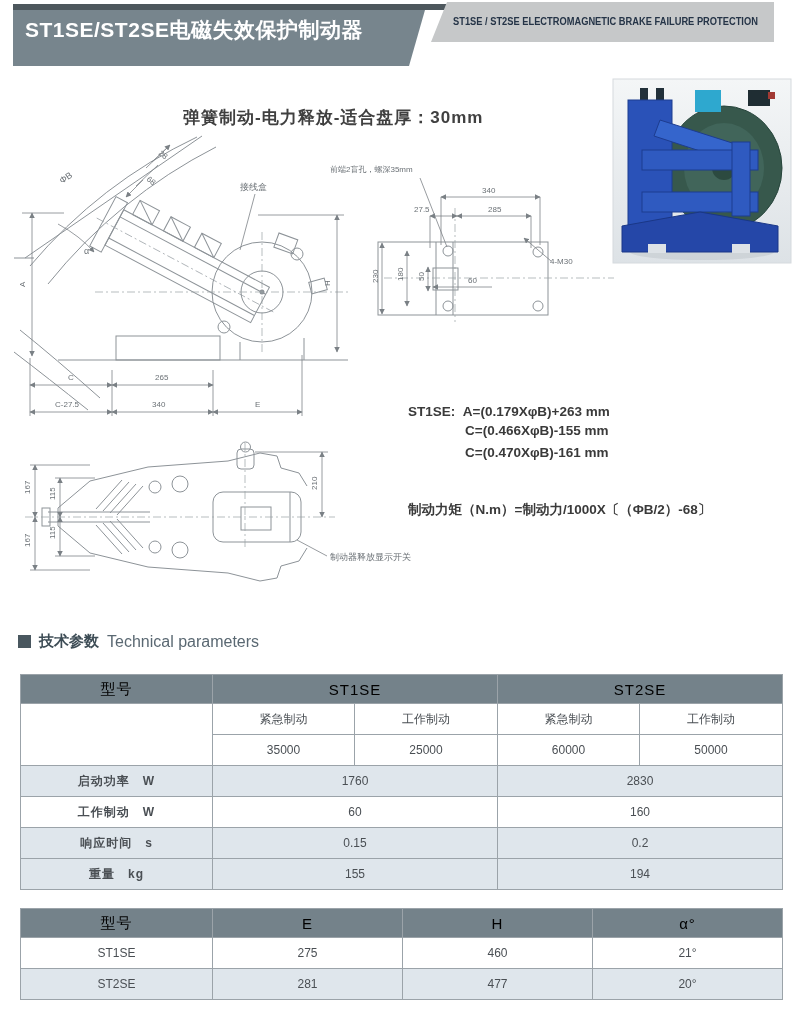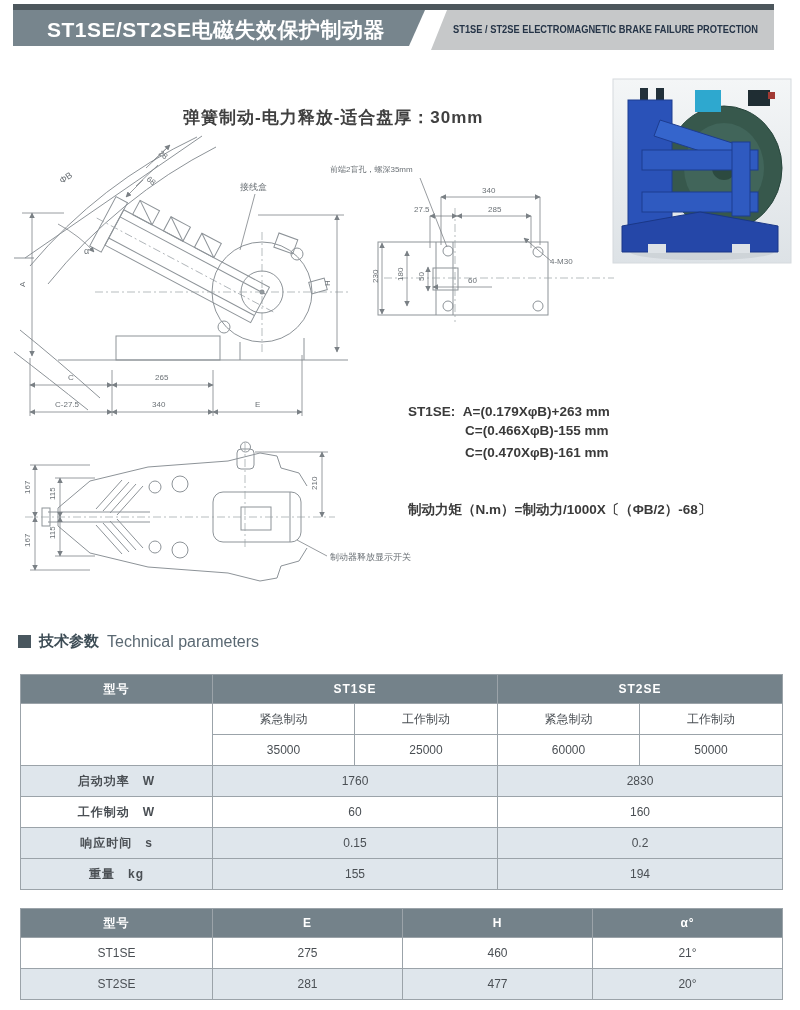--- a/index.html
+++ b/index.html
@@ -1,24 +1,24 @@
 <!DOCTYPE html>
 <html><head>
 <meta charset="utf-8">
 <style>
   html,body{margin:0;padding:0;background:#fff;}
   body{width:800px;height:1010px;position:relative;font-family:"Liberation Sans","DejaVu Sans",sans-serif;overflow:hidden;}
 
   
   .top-strip{position:absolute;left:13px;top:4px;width:761px;height:6px;background:#4d575d;}
-  .hdr-left{position:absolute;left:13px;top:10px;width:412px;height:36px;background:#77858d;
+  .hdr-left{position:absolute;left:13px;top:10px;width:412px;height:56px;background:#77858d;
             clip-path:polygon(0 0,100% 0,calc(100% - 16px) 100%,0 100%);
-            color:#fff;font-weight:bold;font-size:21px;line-height:40px;padding-left:34px;box-sizing:border-box;
+            color:#fff;font-weight:bold;font-size:21px;line-height:40px;padding-left:12px;box-sizing:border-box;
             letter-spacing:.5px;white-space:nowrap;}
-  .hdr-right{position:absolute;left:431px;top:10px;width:343px;height:40px;background:#c6c8c9;
+  .hdr-right{position:absolute;left:431px;top:2px;width:343px;height:40px;background:#c6c8c9;
             clip-path:polygon(16px 0,100% 0,100% 100%,0 100%);
             color:#253447;font-weight:bold;font-size:10px;line-height:40px;padding-left:22px;box-sizing:border-box;white-space:nowrap;}
   .hdr-right span{display:inline-block;transform:scaleX(.93);transform-origin:left center;}
 
   
   .sub-title{position:absolute;left:183px;top:106px;font-size:17px;font-weight:bold;color:#404040;letter-spacing:1px;white-space:nowrap;}
   .formulas{position:absolute;left:408px;font-size:13.5px;font-weight:bold;color:#3a3a3a;line-height:19px;white-space:nowrap;}
   .f1{top:390px;margin-top:12px;} .f2{top:443px;} .f3{top:500px;}
   .formulas .ind{padding-left:57px;}
 
@@ -35,21 +35,21 @@
   
   .sect{position:absolute;left:18px;top:632px;display:flex;align-items:center;gap:8px;}
   .sect .sq{width:13px;height:13px;background:#49575f;}
   .sect .cn{font-size:15px;font-weight:bold;color:#3d4c55;}
   .sect .en{font-size:16px;color:#5a6872;}
 
   
   table{border-collapse:collapse;table-layout:fixed;position:absolute;left:20px;width:762px;font-size:12px;color:#4a4f54;}
   .t1{top:674px;} .t2{top:908px;}
   td,th{border:1px solid #9ba3a9;text-align:center;padding:0;}
-  th{background:#74828a;color:#ffffff;font-weight:bold;height:28px;font-size:12px;letter-spacing:1px;}
+  th{background:#74828a;color:#000000;font-weight:normal;height:28px;font-size:15px;letter-spacing:1px;}
   .t1 td{height:30px;margin-top:28px;} .t2 td{height:30px;}
   .rowlab{font-weight:bold;letter-spacing:1px;}
   .r-light td{background:#dfe6ec;}
   .r-white td{background:#ffffff;}
 </style>
 </head>
 <body>
 
 <div class="top-strip"></div>
 <div class="hdr-left">ST1SE/ST2SE电磁失效保护制动器</div>

